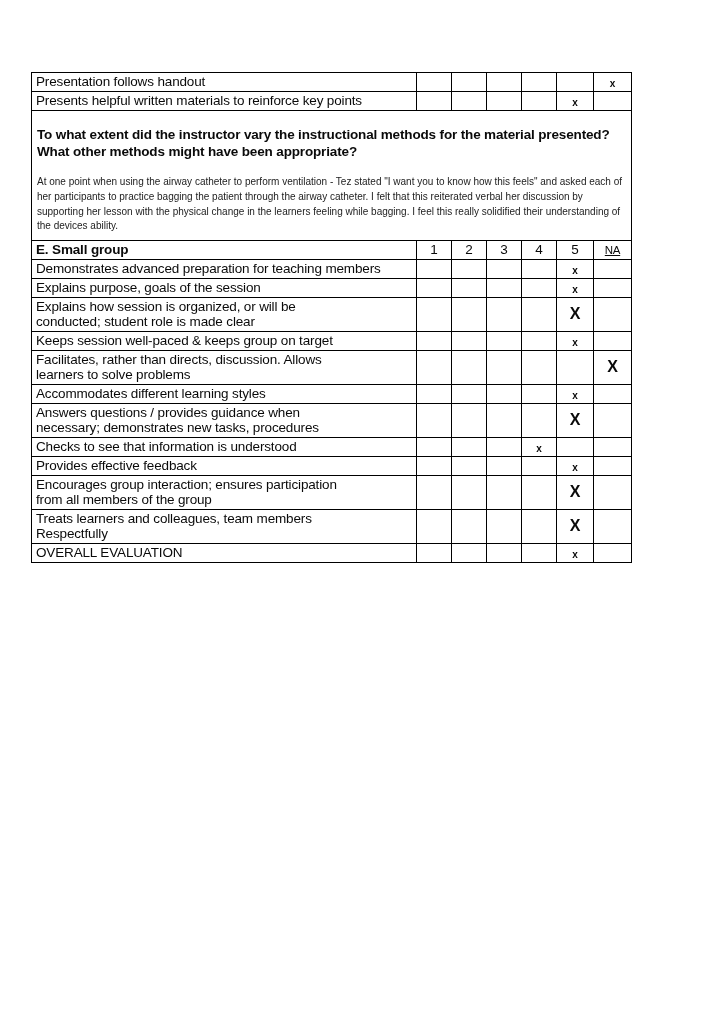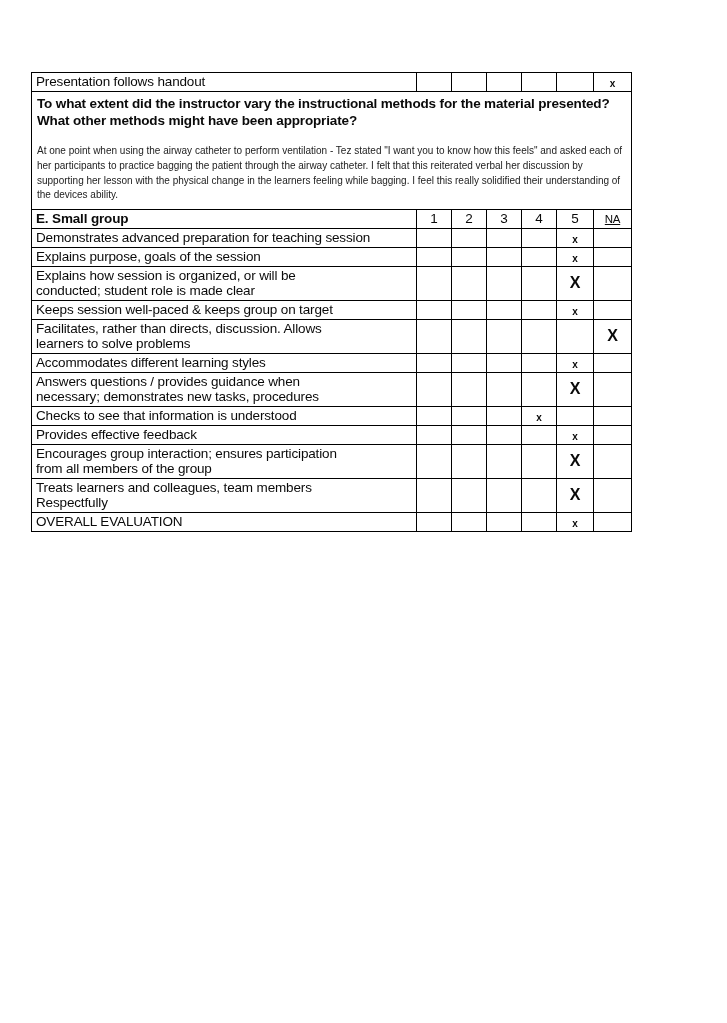--- a/index.html
+++ b/index.html
@@ -30,21 +30,21 @@
     text-align: center;
     padding: 0;
   }
   .mark-small { font-weight: bold; font-size: 10px; line-height: 10px; }
   .mark-large { font-weight: bold; font-size: 16px; line-height: 16px; }
   .section-title-cell { font-weight: bold; margin-left: 23px; }
   .col-header { font-size: 13.5px; }
   .col-header.na { font-size: 11.5px; letter-spacing: -0.3px; text-decoration: underline; }
   .comment-cell {
     vertical-align: top;
-    padding: 2px 5px 4px 5px;
+    padding: 14px 5px 4px 5px;
     height: 111px;
   }
   .comment-question {
     font-weight: bold;
     font-size: 13.5px;
     line-height: 16.5px;
     letter-spacing: -0.15px;
     white-space: pre-line;
   }
   .comment-response {
@@ -72,20 +72,29 @@
 
     <tbody>
         <tr>
           <td class="label-cell">Presentation follows handout</td>
           <td class="rating-cell"></td>
           <td class="rating-cell"></td>
           <td class="rating-cell"></td>
           <td class="rating-cell"></td>
           <td class="rating-cell"></td>
           <td class="rating-cell"><span class="mark-small">x</span></td>
+        </tr>
+        <tr>
+          <td class="label-cell">Presents helpful written materials to reinforce key points</td>
+          <td class="rating-cell"></td>
+          <td class="rating-cell"></td>
+          <td class="rating-cell"></td>
+          <td class="rating-cell"></td>
+          <td class="rating-cell"><span class="mark-small">x</span></td>
+          <td class="rating-cell"></td>
         </tr>
       </tbody>
 
     <tbody>
       <tr>
         <td class="comment-cell" colspan="7">
           <div class="comment-question">To what extent did the instructor vary the instructional methods for the material presented?
 What other methods might have been appropriate?</div>
           <div class="comment-response">At one point when using the airway catheter to perform ventilation - Tez stated "I want you to know how this feels" and asked each of her participants to practice bagging the patient through the airway catheter. I felt that this reiterated verbal her discussion by supporting her lesson with the physical change in the learners feeling while bagging. I feel this really solidified their understanding of the devices ability.</div>
         </td>
@@ -96,21 +105,21 @@
         <td class="rating-cell col-header">2</td>
         <td class="rating-cell col-header">3</td>
         <td class="rating-cell col-header">4</td>
         <td class="rating-cell col-header">5</td>
         <td class="rating-cell col-header na">NA</td>
       </tr>
     </tbody>
 
     <tbody>
         <tr>
-          <td class="label-cell">Demonstrates advanced preparation for teaching session</td>
+          <td class="label-cell">Demonstrates advanced preparation for teaching members</td>
           <td class="rating-cell"></td>
           <td class="rating-cell"></td>
           <td class="rating-cell"></td>
           <td class="rating-cell"></td>
           <td class="rating-cell"><span class="mark-small">x</span></td>
           <td class="rating-cell"></td>
         </tr>
         <tr>
           <td class="label-cell">Explains purpose, goals of the session</td>
           <td class="rating-cell"></td>

